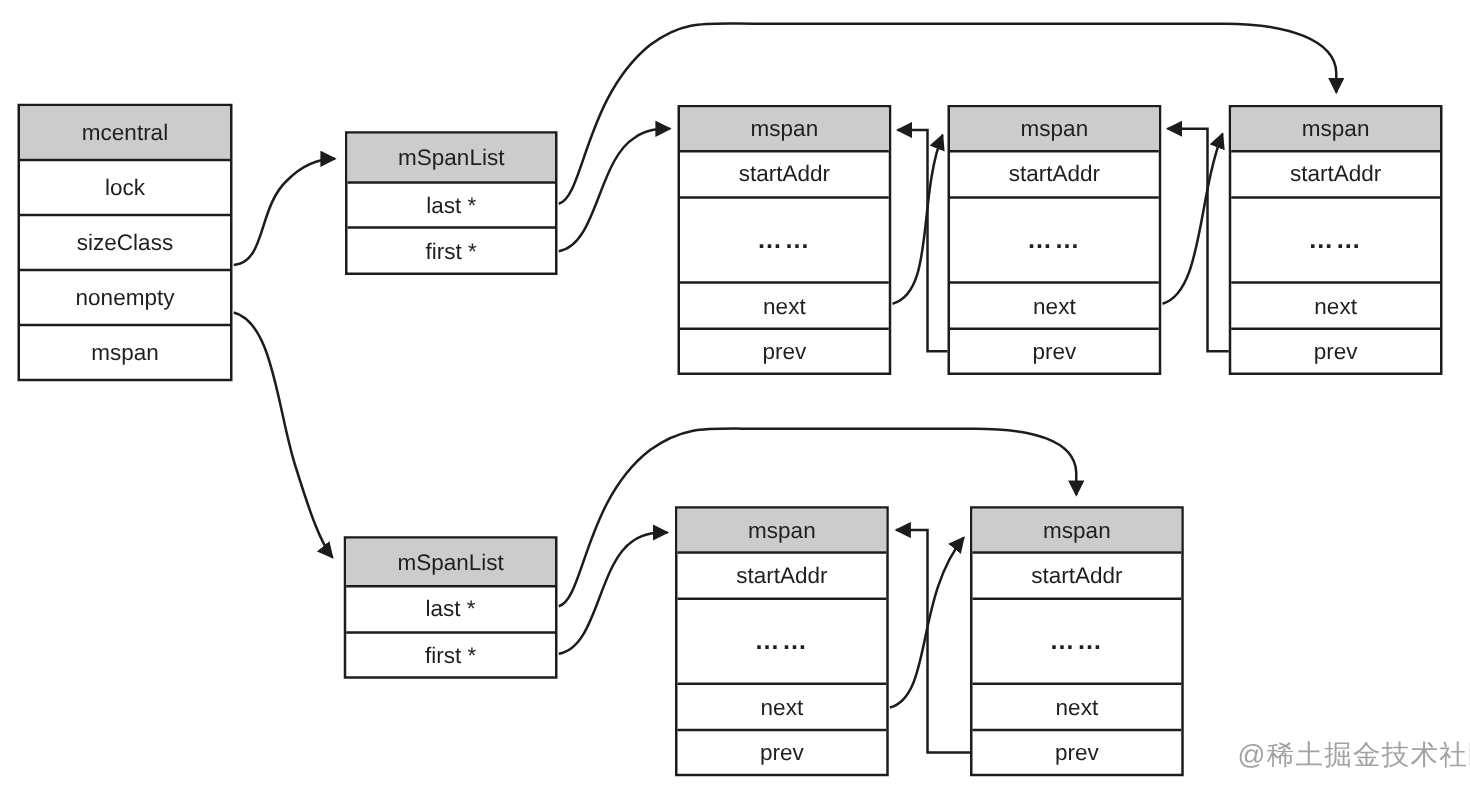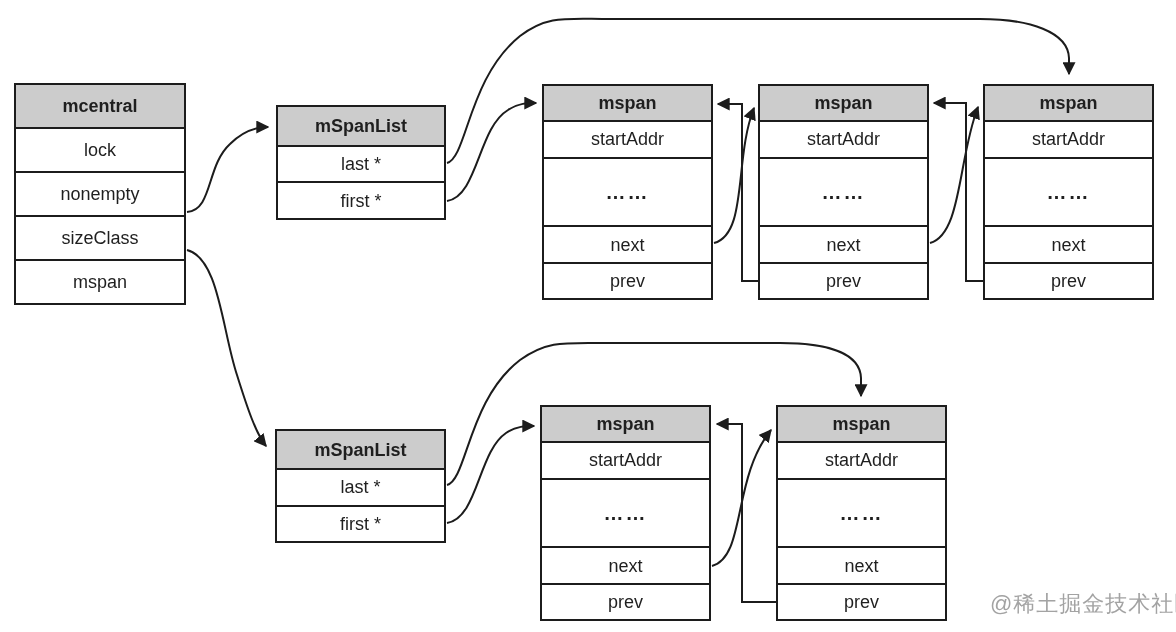--- a/index.html
+++ b/index.html
@@ -12,21 +12,21 @@
   .tbl{
     position:absolute;background:#ffffff;border:2px solid #1c1c1c;box-sizing:border-box;
     display:flex;flex-direction:column;
   }
   .cell{
     flex:1;display:flex;align-items:center;justify-content:center;
     border-top:2px solid #1c1c1c;box-sizing:border-box;
     font-size:18px;line-height:1;white-space:nowrap;
   }
   .cell:first-child{border-top:none;}
-  .hdr{background:#cccccc;font-weight:bold;}
+  .hdr{background:#cccccc;}
   .mspanlist .hdr{flex:1.08;}
   .dots{flex:1.95;font-weight:bold;font-size:20px;letter-spacing:2px;}
   .watermark{
     position:absolute;left:990px;top:589px;font-size:22px;color:#a3a3a3;
     letter-spacing:1px;white-space:nowrap;
   }
 </style>
 </head>
 <body>
 
@@ -48,22 +48,22 @@
     <path d="M 984 281 L 966 281 L 966 103 L 934 103" marker-end="url(#ah)"></path>
     <path d="M 447 485 C 467 480 468 400 520 360 C 548 340 565 343 610 343 L 780 343 C 825 343 860 352 861 378 L 861 396" marker-end="url(#ah)"></path>
     <path d="M 447 523 C 478 518 478 452 506 433 C 516 426 526 426 534 426" marker-end="url(#ah)"></path>
     <path d="M 712 566 C 746 557 732 478 771 430" marker-end="url(#ah)"></path>
     <path d="M 777 602 L 742 602 L 742 424 L 717 424" marker-end="url(#ah)"></path>
   </svg>
 
   <div class="tbl" style="left:14px;top:83px;width:172px;height:222px">
     <div class="cell hdr">mcentral</div>
     <div class="cell">lock</div>
+    <div class="cell">sizeClass</div>
     <div class="cell">nonempty</div>
-    <div class="cell">sizeClass</div>
     <div class="cell">mspan</div>
   </div>
 
   <div class="tbl mspanlist" style="left:276px;top:105px;width:170px;height:115px">
     <div class="cell hdr">mSpanList</div>
     <div class="cell">last *</div>
     <div class="cell">first *</div>
   </div>
 
   <div class="tbl mspanlist" style="left:275px;top:429px;width:171px;height:114px">

